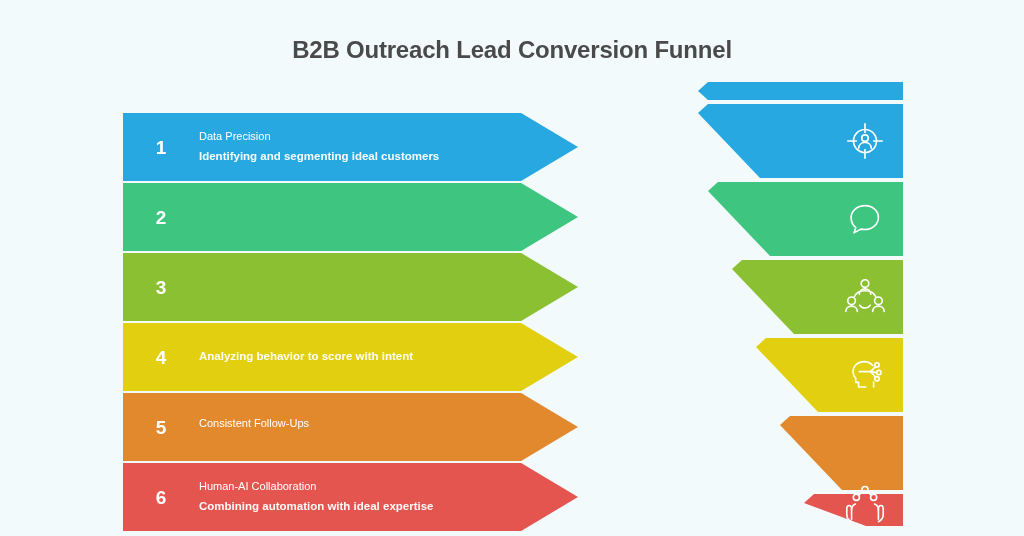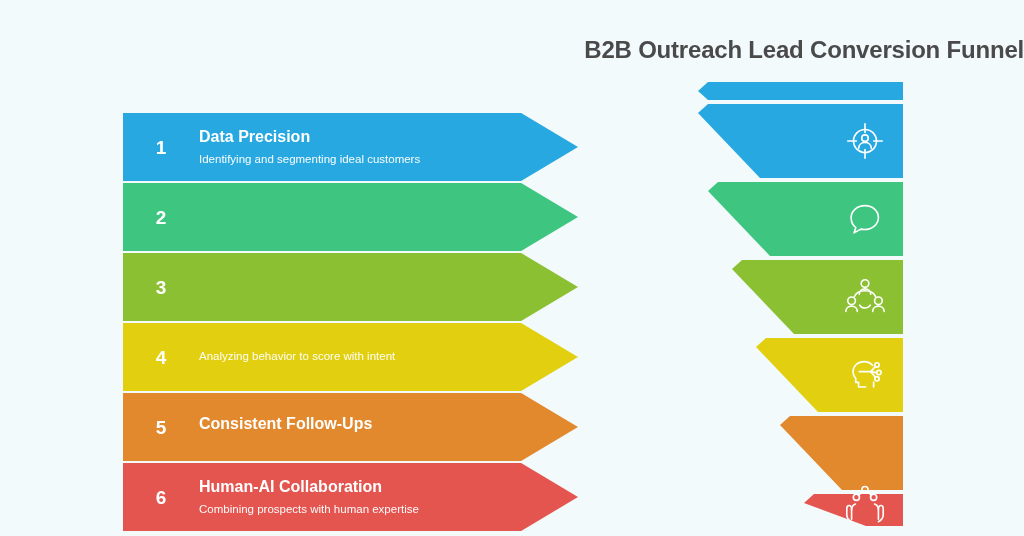--- a/index.html
+++ b/index.html
@@ -21,21 +21,21 @@
     width: 1024px;
     height: 536px;
   }
 
   
   .title {
     position: absolute;
     left: 0;
     top: 36px;
     width: 1024px;
-    text-align: right;
+    text-align: center;
     font-size: 24px;
     font-weight: bold;
     color: #4a4a4a;
     letter-spacing: -0.2px;
   }
 
   
   .steps {
     position: absolute;
     left: 123px;
@@ -65,30 +65,30 @@
     line-height: 1;
   }
 
   .step-text {
     flex: 1 1 auto;
     padding-right: 60px;
   }
 
   .step-title {
     color: #ffffff;
-    font-size: 16px;
-    font-weight: bold;
+    font-size: 11px;
+    font-weight: normal;
     line-height: 1.2;
     margin-bottom: 7px;
   }
 
   .step-desc {
     color: #ffffff;
     font-size: 11.5px;
-    font-weight: normal;
+    font-weight: bold;
     line-height: 1.2;
     opacity: 0.97;
   }
 
   
   .funnel {
     position: absolute;
     left: 690px;
     top: 78px;
     width: 230px;
@@ -142,21 +142,21 @@
       <div class="step-num">5</div>
       <div class="step-text">
         <div class="step-title">Consistent Follow-Ups</div>
       </div>
     </div>
 
     <div class="step" style="background:#e45550">
       <div class="step-num">6</div>
       <div class="step-text">
         <div class="step-title">Human-AI Collaboration</div>
-        <div class="step-desc">Combining prospects with human expertise</div>
+        <div class="step-desc">Combining automation with ideal expertise</div>
       </div>
     </div>
 
   </div>
 
   <div class="funnel">
     <svg width="230" height="452" viewBox="0 0 230 452" xmlns="http://www.w3.org/2000/svg">
 
       <polygon points="18,4 213,4 213,22 18,22 8,13" fill="#27a8e0"></polygon>
 

